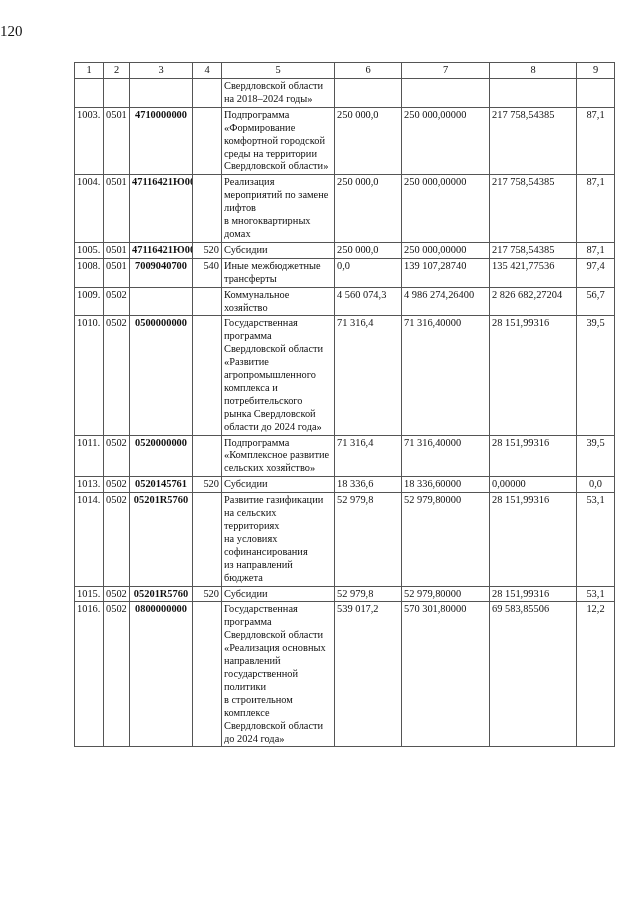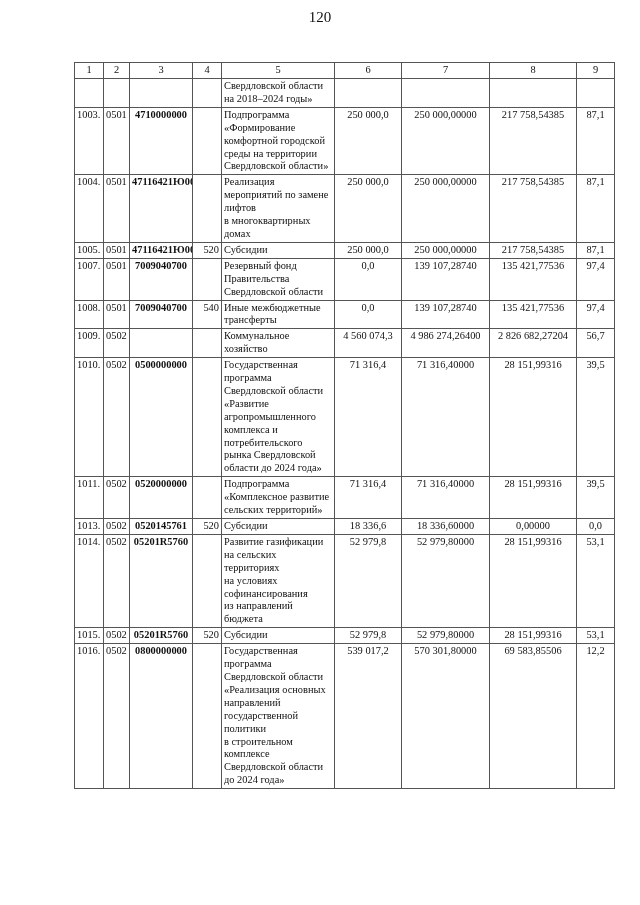--- a/index.html
+++ b/index.html
@@ -10,24 +10,23 @@
     body {
       width: 640px;
       height: 905px;
       position: relative;
       font-family: "Liberation Serif", "DejaVu Serif", serif;
       color: #111111;
       overflow: hidden;
     }
     .page-number {
       position: absolute;
-      top: 8px;
+      top: 22px;
       left: 0;
       width: 640px;
-      text-align: center;
       font-size: 15px;
       line-height: 18px;
     }
     table.budget {
       position: absolute;
       top: 62px;
       left: 74px;
       width: 540px;
       border-collapse: collapse;
       table-layout: fixed;
@@ -44,21 +43,21 @@
     table.budget th {
       font-weight: normal;
       text-align: center;
       height: 13px;
     }
     td.c-num { text-align: left; padding-left: 2px; white-space: nowrap; }
     td.c-sec { text-align: left; white-space: nowrap; }
     td.c-csr { text-align: center; white-space: nowrap; font-weight: bold; }
     td.c-vr  { text-align: right; }
     td.c-name { text-align: left; padding-left: 3px; }
-    td.c-val { text-align: center; white-space: nowrap; }
+    td.c-val { text-align: left; white-space: nowrap; }
     td.c-pct { text-align: center; white-space: nowrap; }
     .name-line { display: block; }
   </style>
 </head>
 <body>
 
 <div class="page-number">120</div>
 
 <table class="budget">
   <colgroup>
@@ -141,35 +140,20 @@
     <td class="c-vr">520</td>
     <td class="c-name">
           <span class="name-line">Субсидии</span>
         </td>
     <td class="c-val">250 000,0</td>
     <td class="c-val">250 000,00000</td>
     <td class="c-val">217 758,54385</td>
     <td class="c-pct">87,1</td>
   </tr>
       <tr>
-    <td class="c-num">1007.</td>
-    <td class="c-sec">0501</td>
-    <td class="c-csr">7009040700</td>
-    <td class="c-vr"></td>
-    <td class="c-name">
-          <span class="name-line">Резервный фонд</span>
-          <span class="name-line">Правительства</span>
-          <span class="name-line">Свердловской области</span>
-        </td>
-    <td class="c-val">0,0</td>
-    <td class="c-val">139 107,28740</td>
-    <td class="c-val">135 421,77536</td>
-    <td class="c-pct">97,4</td>
-  </tr>
-      <tr>
     <td class="c-num">1008.</td>
     <td class="c-sec">0501</td>
     <td class="c-csr">7009040700</td>
     <td class="c-vr">540</td>
     <td class="c-name">
           <span class="name-line">Иные межбюджетные</span>
           <span class="name-line">трансферты</span>
         </td>
     <td class="c-val">0,0</td>
     <td class="c-val">139 107,28740</td>
@@ -212,21 +196,21 @@
     <td class="c-pct">39,5</td>
   </tr>
       <tr>
     <td class="c-num">1011.</td>
     <td class="c-sec">0502</td>
     <td class="c-csr">0520000000</td>
     <td class="c-vr"></td>
     <td class="c-name">
           <span class="name-line">Подпрограмма</span>
           <span class="name-line">«Комплексное развитие</span>
-          <span class="name-line">сельских территорий»</span>
+          <span class="name-line">сельских хозяйство»</span>
         </td>
     <td class="c-val">71 316,4</td>
     <td class="c-val">71 316,40000</td>
     <td class="c-val">28 151,99316</td>
     <td class="c-pct">39,5</td>
   </tr>
       <tr>
     <td class="c-num">1013.</td>
     <td class="c-sec">0502</td>
     <td class="c-csr">0520145761</td>

